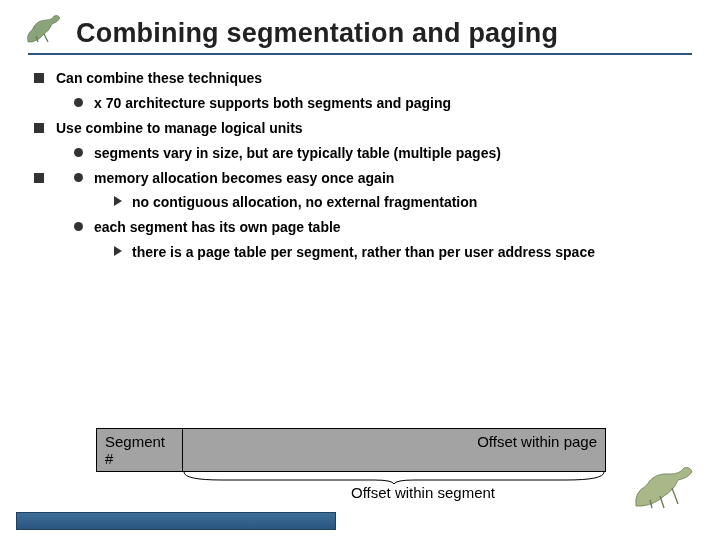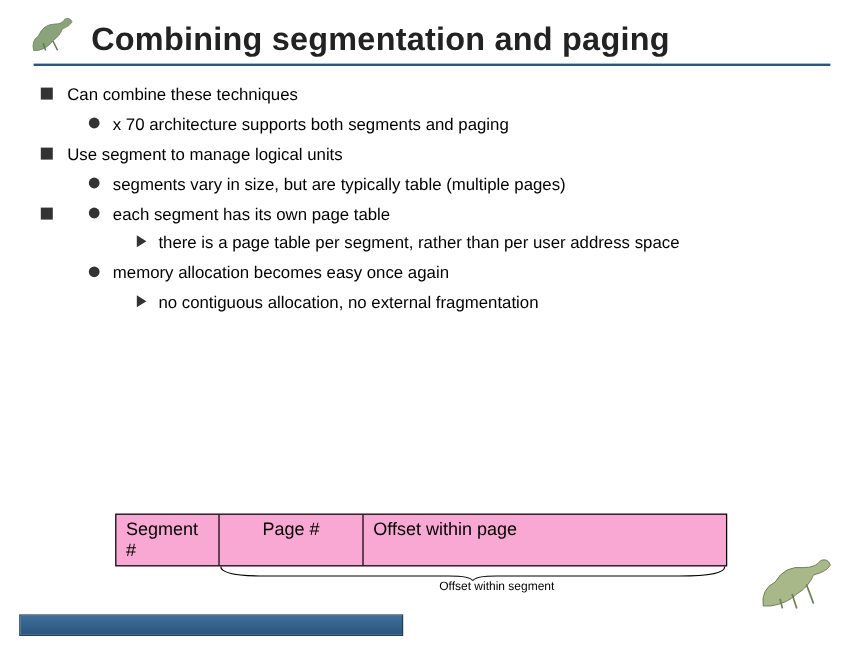--- a/index.html
+++ b/index.html
@@ -34,21 +34,21 @@
     font-weight: bold;
     color: #222;
     padding-left: 48px;
     letter-spacing: 0.2px;
   }
   .content {
     font-size: 14px;
     color: #000;
     line-height: 1.35;
   }
-  ul.lvl1 { list-style: none; padding-left: 6px; }
+  ul.lvl1 { list-style: none; padding-left: 6px; font-weight: bold; }
   ul.lvl1 > li { margin-bottom: 6px; position: relative; padding-left: 22px; }
   ul.lvl1 > li::before {
     content: "";
     position: absolute;
     left: 0; top: 4px;
     width: 10px; height: 10px;
     background: #333;
   }
   ul.lvl2 { list-style: none; padding-left: 18px; margin-top: 6px; }
   ul.lvl2 > li { margin-bottom: 6px; position: relative; padding-left: 20px; }
@@ -73,46 +73,46 @@
   }
   .diagram {
     position: absolute;
     left: 96px;
     top: 428px;
     width: 510px;
   }
   .boxrow {
     display: flex;
     border: 1px solid #000;
-    background: #f9a8d4;
+    background: #a3a3a3;
     font-size: 15px;
   }
   .boxrow > div {
     padding: 4px 8px;
     border-right: 1px solid #000;
   }
   .boxrow > div:last-child { border-right: none; }
   .seg { width: 86px; }
   .page { width: 120px; text-align: center; }
-  .off  { flex: 1; text-align: left; }
+  .off  { flex: 1; text-align: right; }
   .brace {
     position: absolute;
     top: 42px;
     left: 86px;
     width: 424px;
     height: 14px;
   }
   .brace svg { width: 100%; height: 100%; }
   .brace-label {
     position: absolute;
     top: 56px;
-    left: 218px;
+    left: 199px;
     width: 200px;
-    text-align: center;
-    font-size: 10px;
+    text-align: right;
+    font-size: 15px;
   }
   .footer-bar {
     position: absolute;
     left: 16px;
     bottom: 10px;
     width: 320px;
     height: 18px;
     background: linear-gradient(#3e6e9a, #2a567f);
     border: 1px solid #1f3f5c;
   }
@@ -141,54 +141,53 @@
     <ul class="lvl1">
       <li>
         <span>Can combine these techniques</span>
         <ul class="lvl2">
           <li>
             <span>x 70 architecture supports both segments and paging</span>
           </li>
         </ul>
       </li>
       <li>
-        <span>Use segment to manage logical units</span>
+        <span>Use combine to manage logical units</span>
         <ul class="lvl2">
           <li>
             <span>segments vary in size, but are typically table (multiple pages)</span>
           </li>
         </ul>
       </li>
       <li>
         <ul class="lvl2">
+          <li>
+            <span>memory allocation becomes easy once again</span>
+            <ul class="lvl3">
+              <li>
+                <span>no contiguous allocation, no external fragmentation</span>
+              </li>
+            </ul>
+          </li>
           <li>
             <span>each segment has its own page table</span>
             <ul class="lvl3">
               <li>
                 <span>there is a page table per segment, rather than per user address space</span>
               </li>
             </ul>
           </li>
-          <li>
-            <span>memory allocation becomes easy once again</span>
-            <ul class="lvl3">
-              <li>
-                <span>no contiguous allocation, no external fragmentation</span>
-              </li>
-            </ul>
-          </li>
         </ul>
       </li>
     </ul>
   </div>
 
   <div class="diagram">
     <div class="boxrow">
       <div class="seg">Segment #</div>
-      <div class="page">Page #</div>
       <div class="off">Offset within page</div>
     </div>
     <div class="brace">
       <svg viewBox="0 0 424 14" preserveAspectRatio="none">
         <path d="M2 2 Q2 10 40 10 L192 10 Q210 10 212 14 Q214 10 232 10 L384 10 Q422 10 422 2" fill="none" stroke="#000" stroke-width="1"></path>
       </svg>
     </div>
     <div class="brace-label">Offset within segment</div>
   </div>
 

